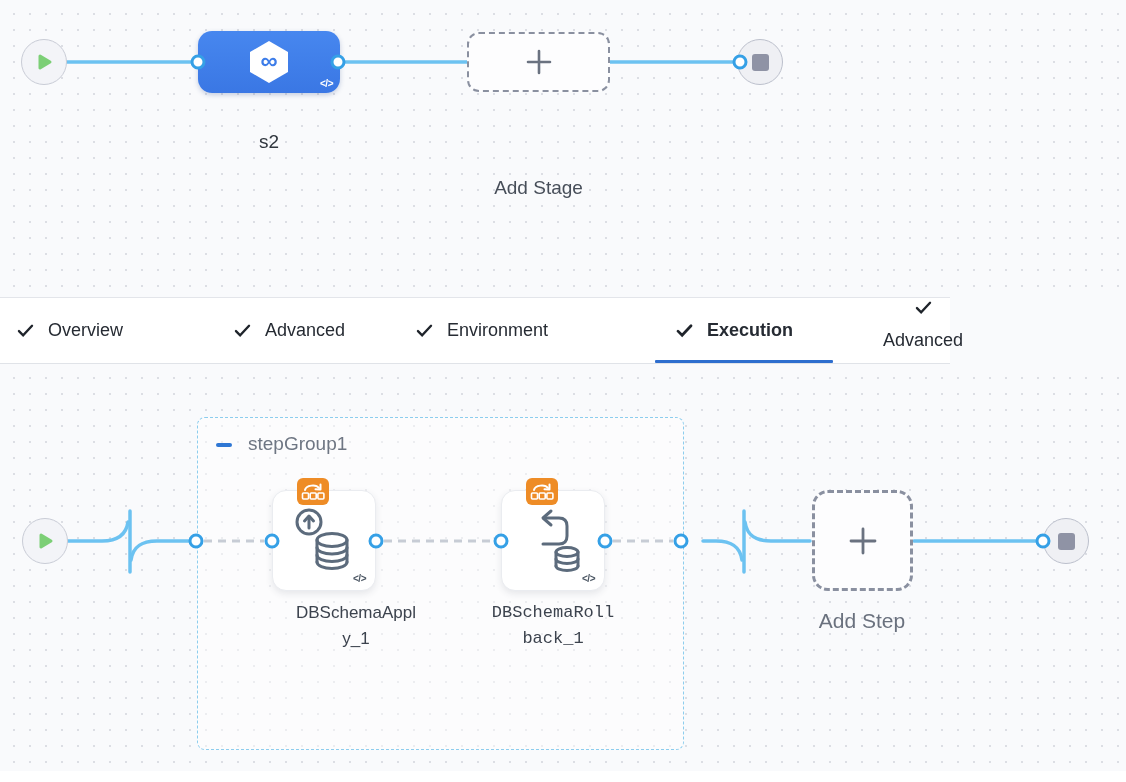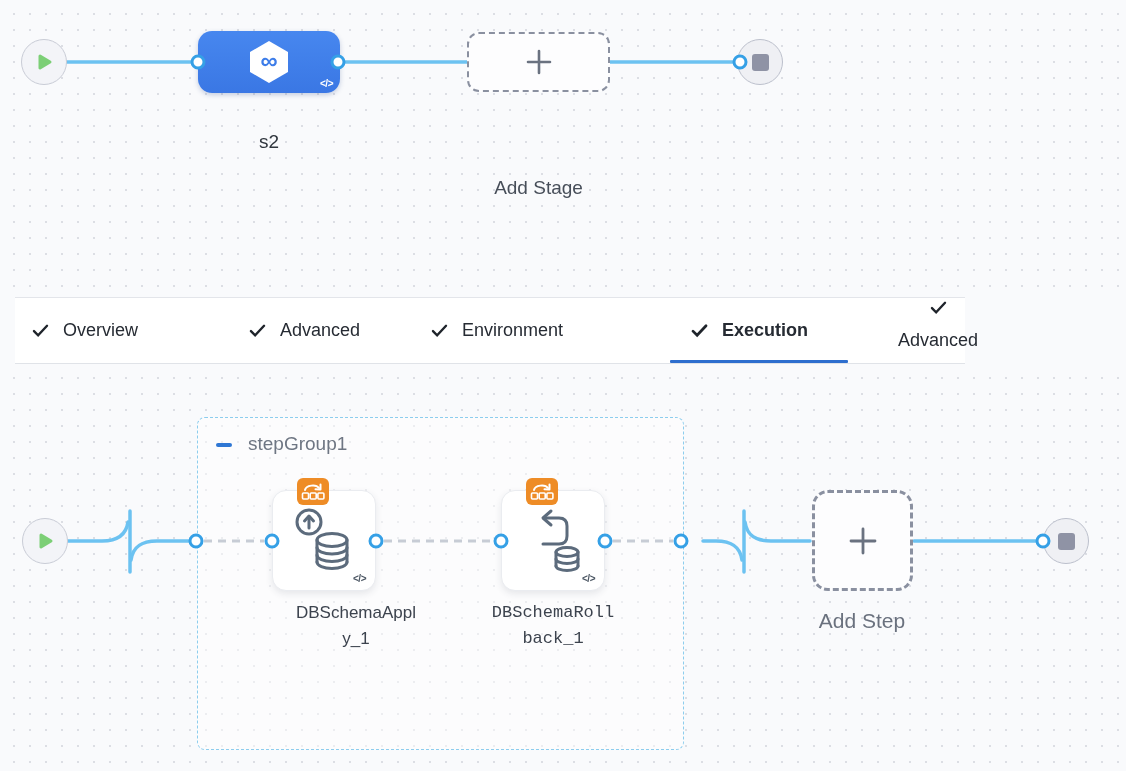--- a/index.html
+++ b/index.html
@@ -34,21 +34,21 @@
   .code-glyph{position:absolute;right:7px;bottom:4px;font-size:10px;font-weight:bold;
               color:#fff;letter-spacing:-.5px;}
   .code-glyph.dark{color:#4a5562;right:9px;bottom:6px;}
   .node-label{position:absolute;text-align:center;font-size:19px;color:var(--label-dark);z-index:2;}
   .dash-btn{position:absolute;background:#fdfdfe;border:2.5px dashed #8a90a0;z-index:2;
             display:flex;align-items:center;justify-content:center;}
   .add-stage-btn{left:467px;top:32px;width:143px;height:60px;border-radius:12px;}
   .add-step-btn{left:812px;top:126px;width:101px;height:101px;border-radius:16px;border-width:3px;}
 
   
-  .tabbar{position:absolute;top:297px;left:15px;width:950px;height:67px;background:#fff;
+  .tabbar{position:absolute;top:297px;left:0;width:950px;height:67px;background:#fff;
           border-top:1px solid #e3e5ea;border-bottom:1px solid #e0e3e8;z-index:6;}
   .tab{position:absolute;top:0;height:100%;display:flex;align-items:center;gap:13px;
        cursor:pointer;}
   .tab-label{font-size:18px;font-weight:500;color:var(--tab-text);}
   .tab.active .tab-label{font-weight:700;}
   .tab.active::after{content:'';position:absolute;left:-20px;bottom:0;width:178px;height:3px;
        background:var(--underline-blue);border-radius:1px;}
 
   
   .step-group{position:absolute;left:197px;top:53px;width:487px;height:333px;border-radius:8px;

